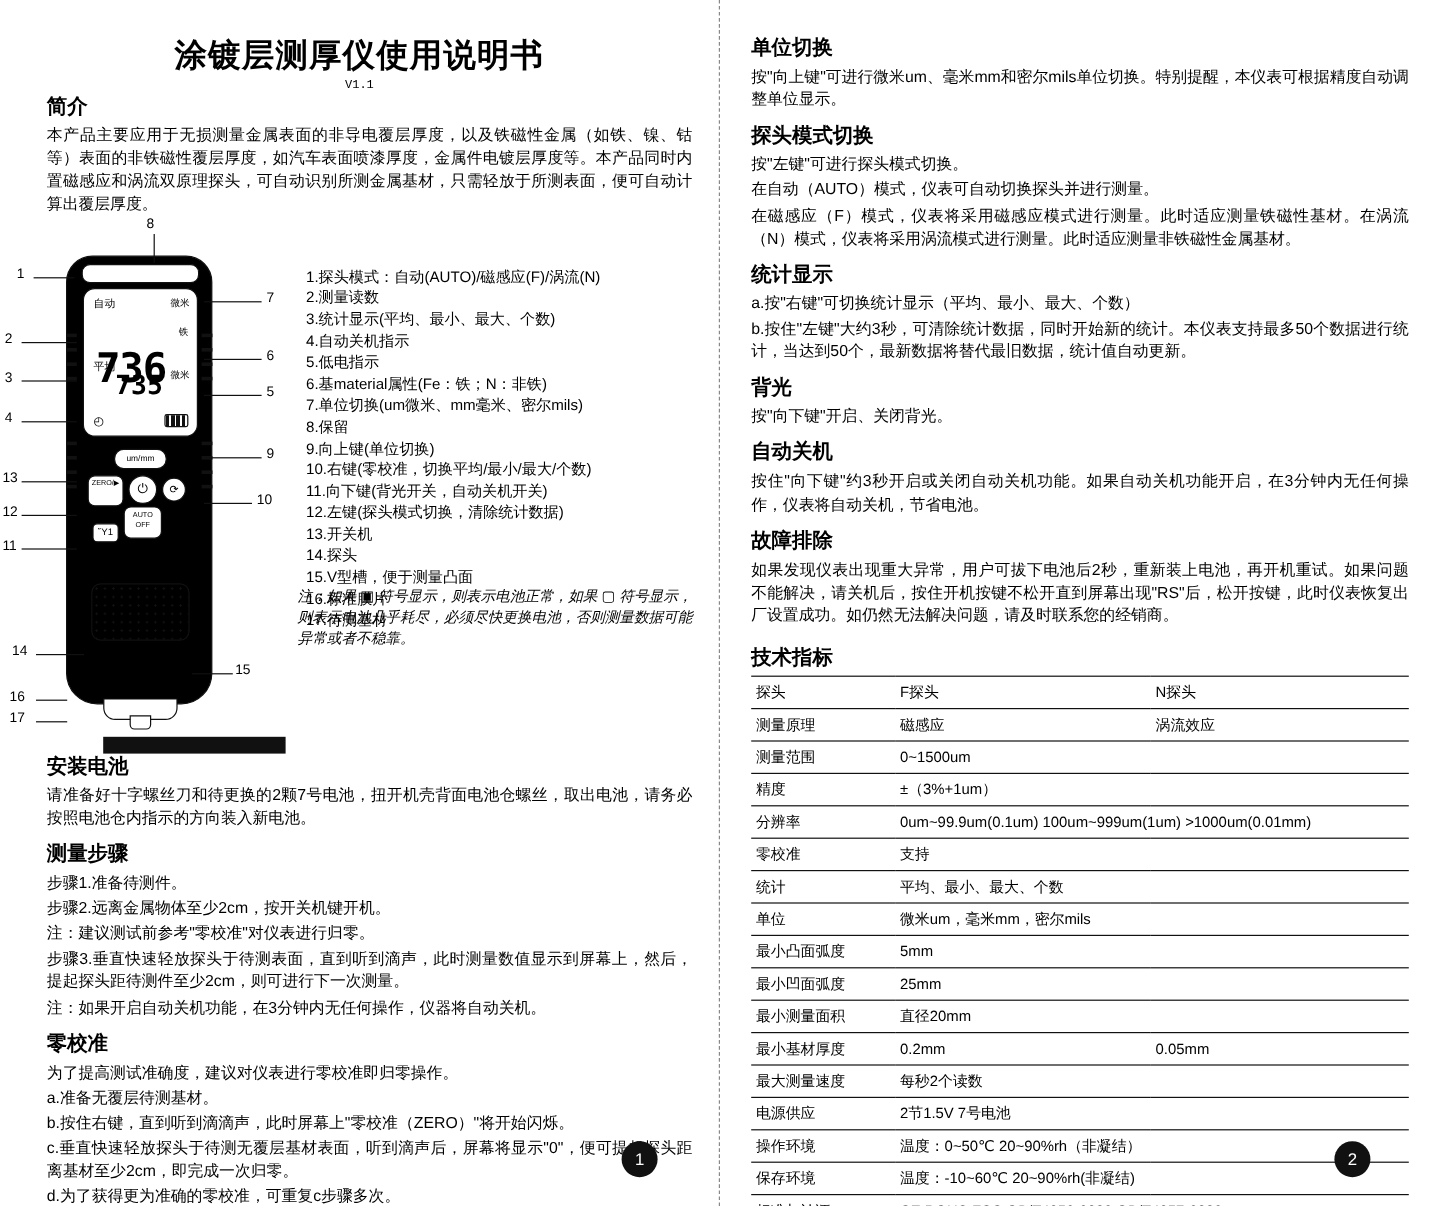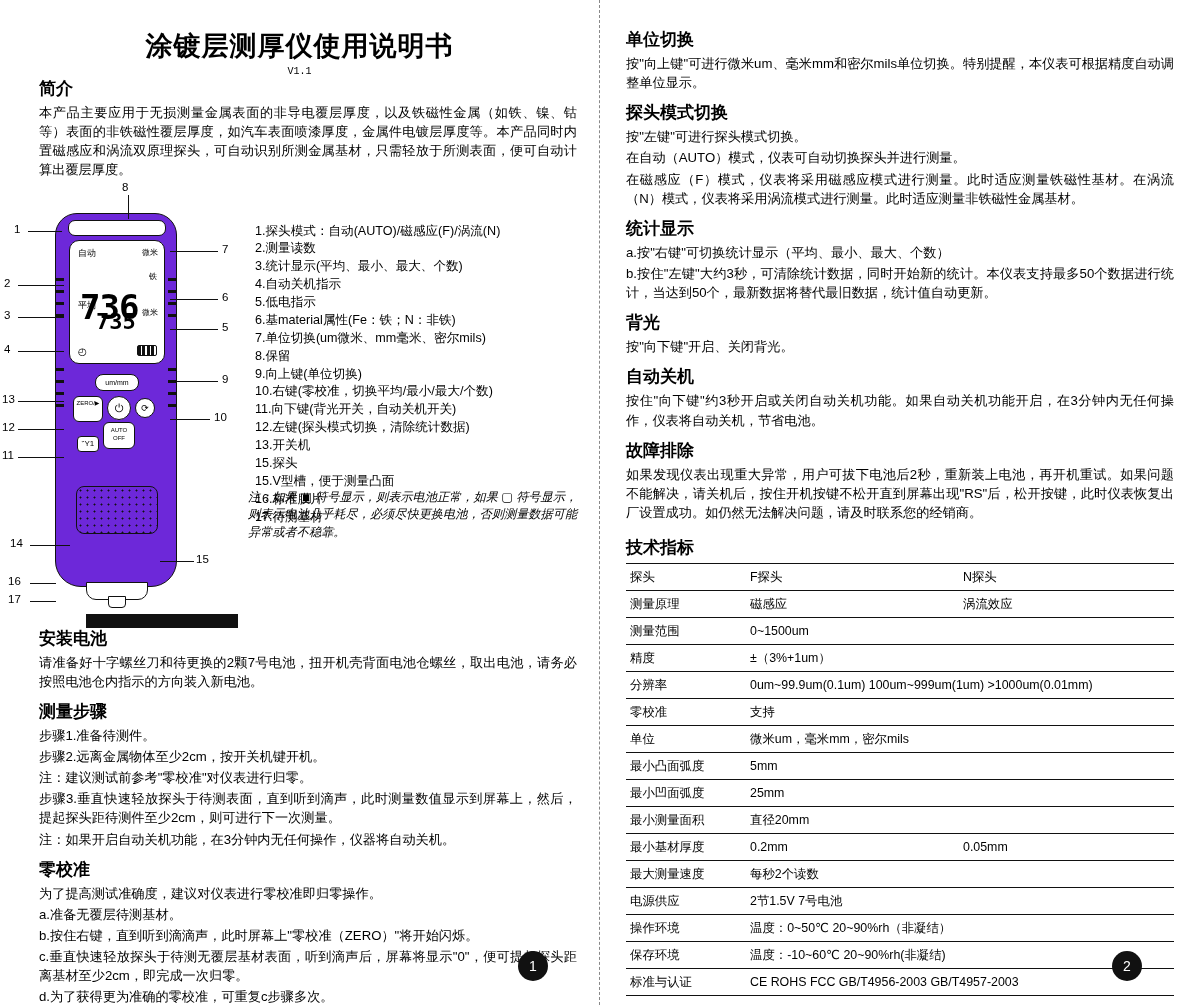--- a/index.html
+++ b/index.html
@@ -35,21 +35,21 @@
 
   
   .lc-pad{padding:0 22px 0 24px;margin-left:15px;}
 
   .fig-wrap{position:relative;height:420px;margin-top:6px;}
 
   
   .device{
     position:absolute;left:55px;top:24px;width:120px;height:372px;
     border:1.6px solid #111;border-radius:22px 22px 26px 26px;
-    background:#6d28d9;
+    background:#000000;
   }
   .dev-top{
     position:absolute;left:12px;top:6px;width:96px;height:14px;
     border:1.2px solid #111;border-radius:7px;background:#fff;
   }
   .screen{
     position:absolute;left:13px;top:26px;width:94px;height:122px;
     border:1.4px solid #111;border-radius:10px;background:#fff;
   }
   .screen .auto{position:absolute;left:8px;top:6px;font-size:9px;}
@@ -266,21 +266,21 @@
         <div>4.自动关机指示</div>
         <div>5.低电指示</div>
         <div>6.基material属性(Fe：铁；N：非铁)</div>
         <div>7.单位切换(um微米、mm毫米、密尔mils)</div>
         <div>8.保留</div>
         <div>9.向上键(单位切换)</div>
         <div>10.右键(零校准，切换平均/最小/最大/个数)</div>
         <div>11.向下键(背光开关，自动关机开关)</div>
         <div>12.左键(探头模式切换，清除统计数据)</div>
         <div>13.开关机</div>
-        <div>15.探头</div>
+        <div>14.探头</div>
         <div>15.V型槽，便于测量凸面</div>
         <div>16.标准膜片</div>
         <div>17.待测基材</div>
       </div>
 
       <div class="note">注：如果 ▣ 符号显示，则表示电池正常，如果 ▢ 符号显示，则表示电池几乎耗尽，必须尽快更换电池，否则测量数据可能异常或者不稳靠。</div>
     </div>
 
     <div class="lc-pad" style="margin-top:18px;">
       <div class="sec">
@@ -374,20 +374,25 @@
             <tr>
               <td class="k">分辨率</td>
               <td colspan="2">0um~99.9um(0.1um) 100um~999um(1um) &gt;1000um(0.01mm)</td>
             </tr>
             <tr>
               <td class="k">零校准</td>
               <td class="v1">支持</td>
               <td></td>
             </tr>
             <tr>
+              <td class="k">统计</td>
+              <td class="v1">平均、最小、最大、个数</td>
+              <td></td>
+            </tr>
+            <tr>
               <td class="k">单位</td>
               <td class="v1">微米um，毫米mm，密尔mils</td>
               <td></td>
             </tr>
             <tr>
               <td class="k">最小凸面弧度</td>
               <td class="v1">5mm</td>
               <td></td>
             </tr>
             <tr>

